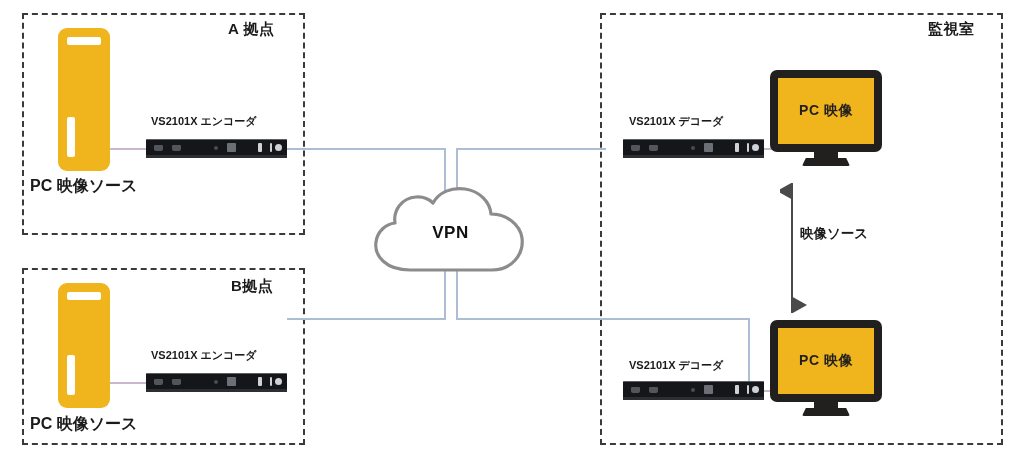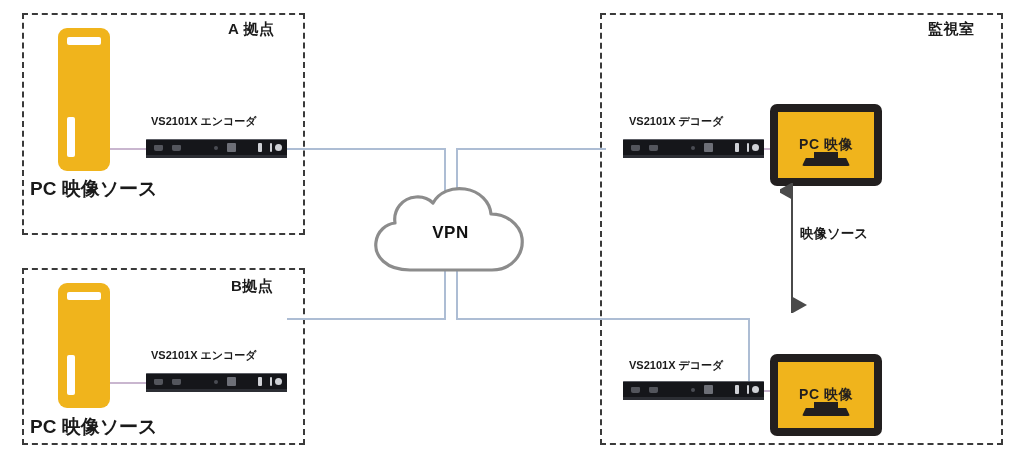--- a/index.html
+++ b/index.html
@@ -45,21 +45,21 @@
     background: #ffffff;
     border-radius: 2px;
   }
   .tower-slot-bottom {
     position: absolute;
     background: #ffffff;
     border-radius: 2px;
   }
   .tower-caption {
     position: absolute;
-    font-size: 19px;
+    font-size: 16px;
     font-weight: bold;
     color: #1a1a1a;
     white-space: nowrap;
   }
 
   
   .device {
     position: absolute;
     background: #15161a;
     border-top: 1px solid #5d5f66;
@@ -119,21 +119,20 @@
     border-radius: 50%;
     background: #cfd1d6;
   }
 
   
   .monitor-frame {
     position: absolute;
     background: #221f1f;
     border-radius: 7px;
     box-sizing: border-box;
-    margin-top: 34px;
   }
   .monitor-screen {
     position: absolute;
     background: #F0B41C;
   }
   .monitor-screen-text {
     position: absolute;
     left: 0; right: 0;
     top: 50%;
     transform: translateY(-50%);

